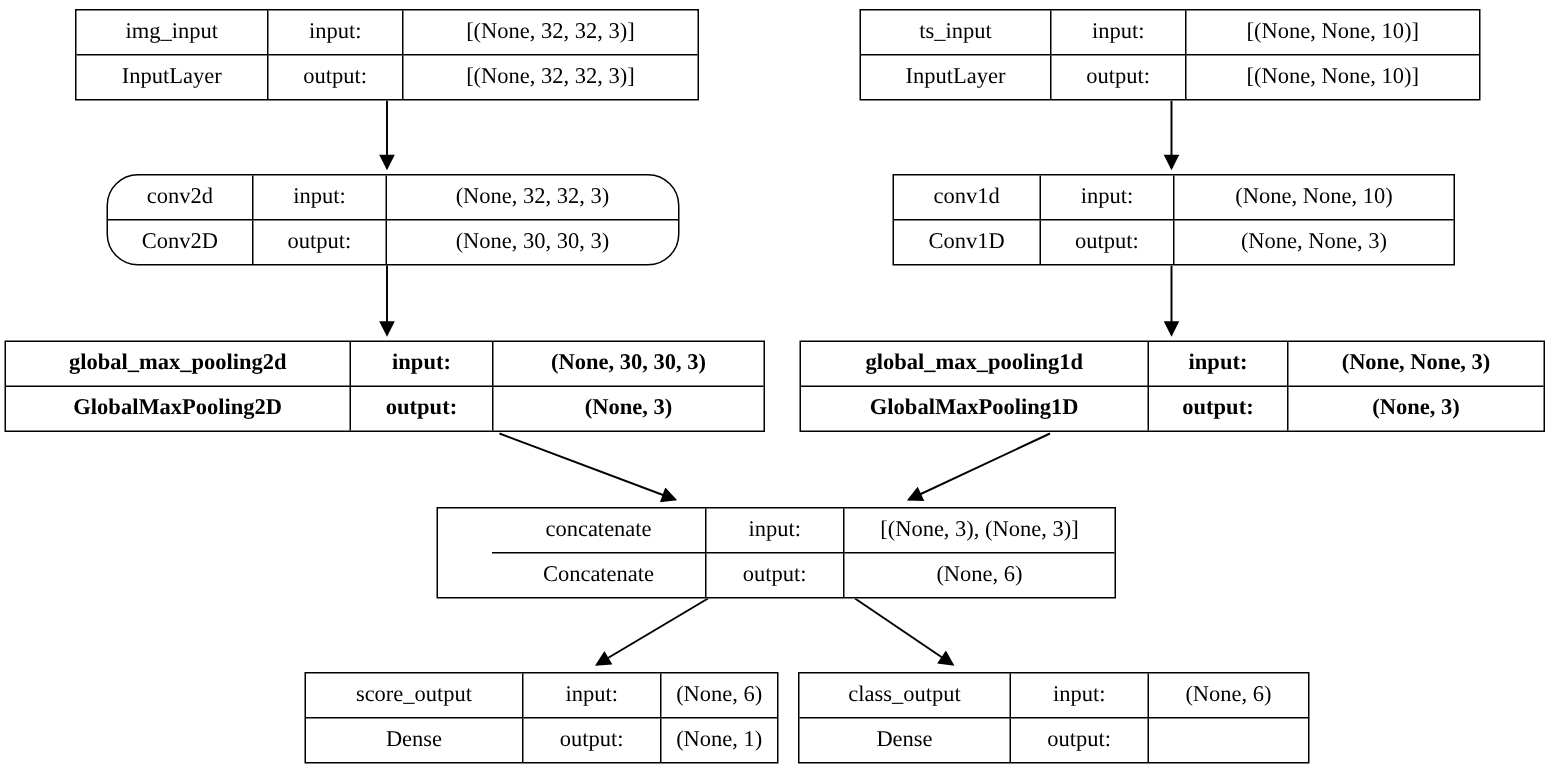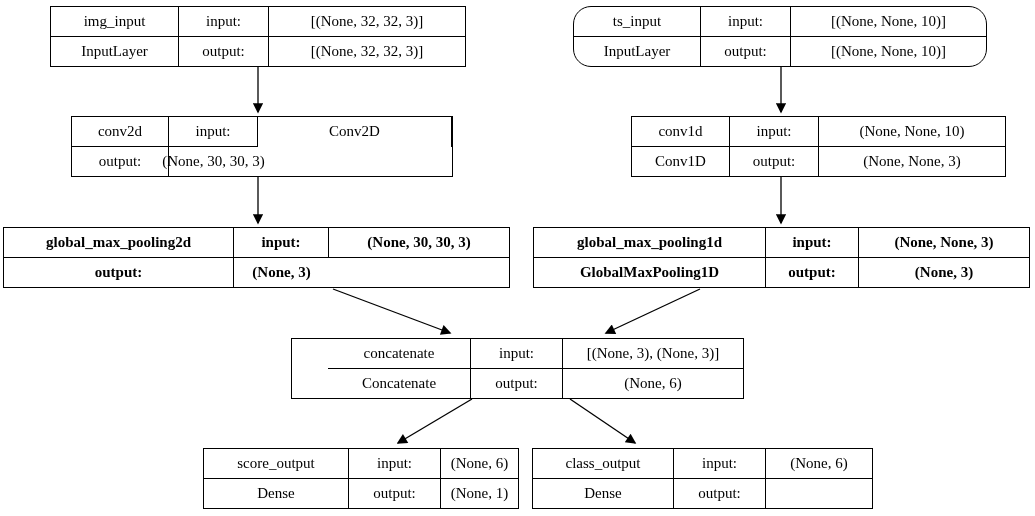--- a/index.html
+++ b/index.html
@@ -64,50 +64,52 @@
 
   <div class="node" style="left:50px; top:6px; width:416px; grid-template-columns:128px 90px 1fr;">
     <div class="cell cdiv rtop">img_input</div>
     <div class="cell cdiv rtop">input:</div>
     <div class="cell rtop">[(None, 32, 32, 3)]</div>
     <div class="cell cdiv">InputLayer</div>
     <div class="cell cdiv">output:</div>
     <div class="cell">[(None, 32, 32, 3)]</div>
   </div>
 
-  <div class="node" style="left:573px; top:6px; width:414px; grid-template-columns:127px 90px 1fr;border-radius:18px;">
+  <div class="node" style="left:573px; top:6px; width:414px; grid-template-columns:127px 90px 1fr;">
     <div class="cell cdiv rtop">ts_input</div>
     <div class="cell cdiv rtop">input:</div>
     <div class="cell rtop">[(None, None, 10)]</div>
     <div class="cell cdiv">InputLayer</div>
     <div class="cell cdiv">output:</div>
     <div class="cell">[(None, None, 10)]</div>
   </div>
 
-  <div class="node" style="left:71px; top:116px; width:382px; grid-template-columns:97px 89px 1fr;">
+  <div class="node" style="left:71px; top:116px; width:382px; grid-template-columns:97px 89px 1fr;border-radius:21px;">
     <div class="cell cdiv rtop">conv2d</div>
     <div class="cell cdiv rtop">input:</div>
+    <div class="cell rtop">(None, 32, 32, 3)</div>
     <div class="cell cdiv">Conv2D</div>
     <div class="cell cdiv">output:</div>
     <div class="cell">(None, 30, 30, 3)</div>
   </div>
 
-  <div class="node" style="left:595px; top:116px; width:375px; grid-template-columns:98px 89px 1fr;margin-left:36px;">
+  <div class="node" style="left:595px; top:116px; width:375px; grid-template-columns:98px 89px 1fr;">
     <div class="cell cdiv rtop">conv1d</div>
     <div class="cell cdiv rtop">input:</div>
     <div class="cell rtop">(None, None, 10)</div>
     <div class="cell cdiv">Conv1D</div>
     <div class="cell cdiv">output:</div>
     <div class="cell">(None, None, 3)</div>
   </div>
 
   <div class="node" style="left:3px; top:227px; width:507px; grid-template-columns:230px 95px 1fr;font-weight:bold;">
     <div class="cell cdiv rtop">global_max_pooling2d</div>
     <div class="cell cdiv rtop">input:</div>
     <div class="cell rtop">(None, 30, 30, 3)</div>
+    <div class="cell cdiv">GlobalMaxPooling2D</div>
     <div class="cell cdiv">output:</div>
     <div class="cell">(None, 3)</div>
   </div>
 
   <div class="node" style="left:533px; top:227px; width:497px; grid-template-columns:232px 93px 1fr;font-weight:bold;">
     <div class="cell cdiv rtop">global_max_pooling1d</div>
     <div class="cell cdiv rtop">input:</div>
     <div class="cell rtop">(None, None, 3)</div>
     <div class="cell cdiv">GlobalMaxPooling1D</div>
     <div class="cell cdiv">output:</div>

